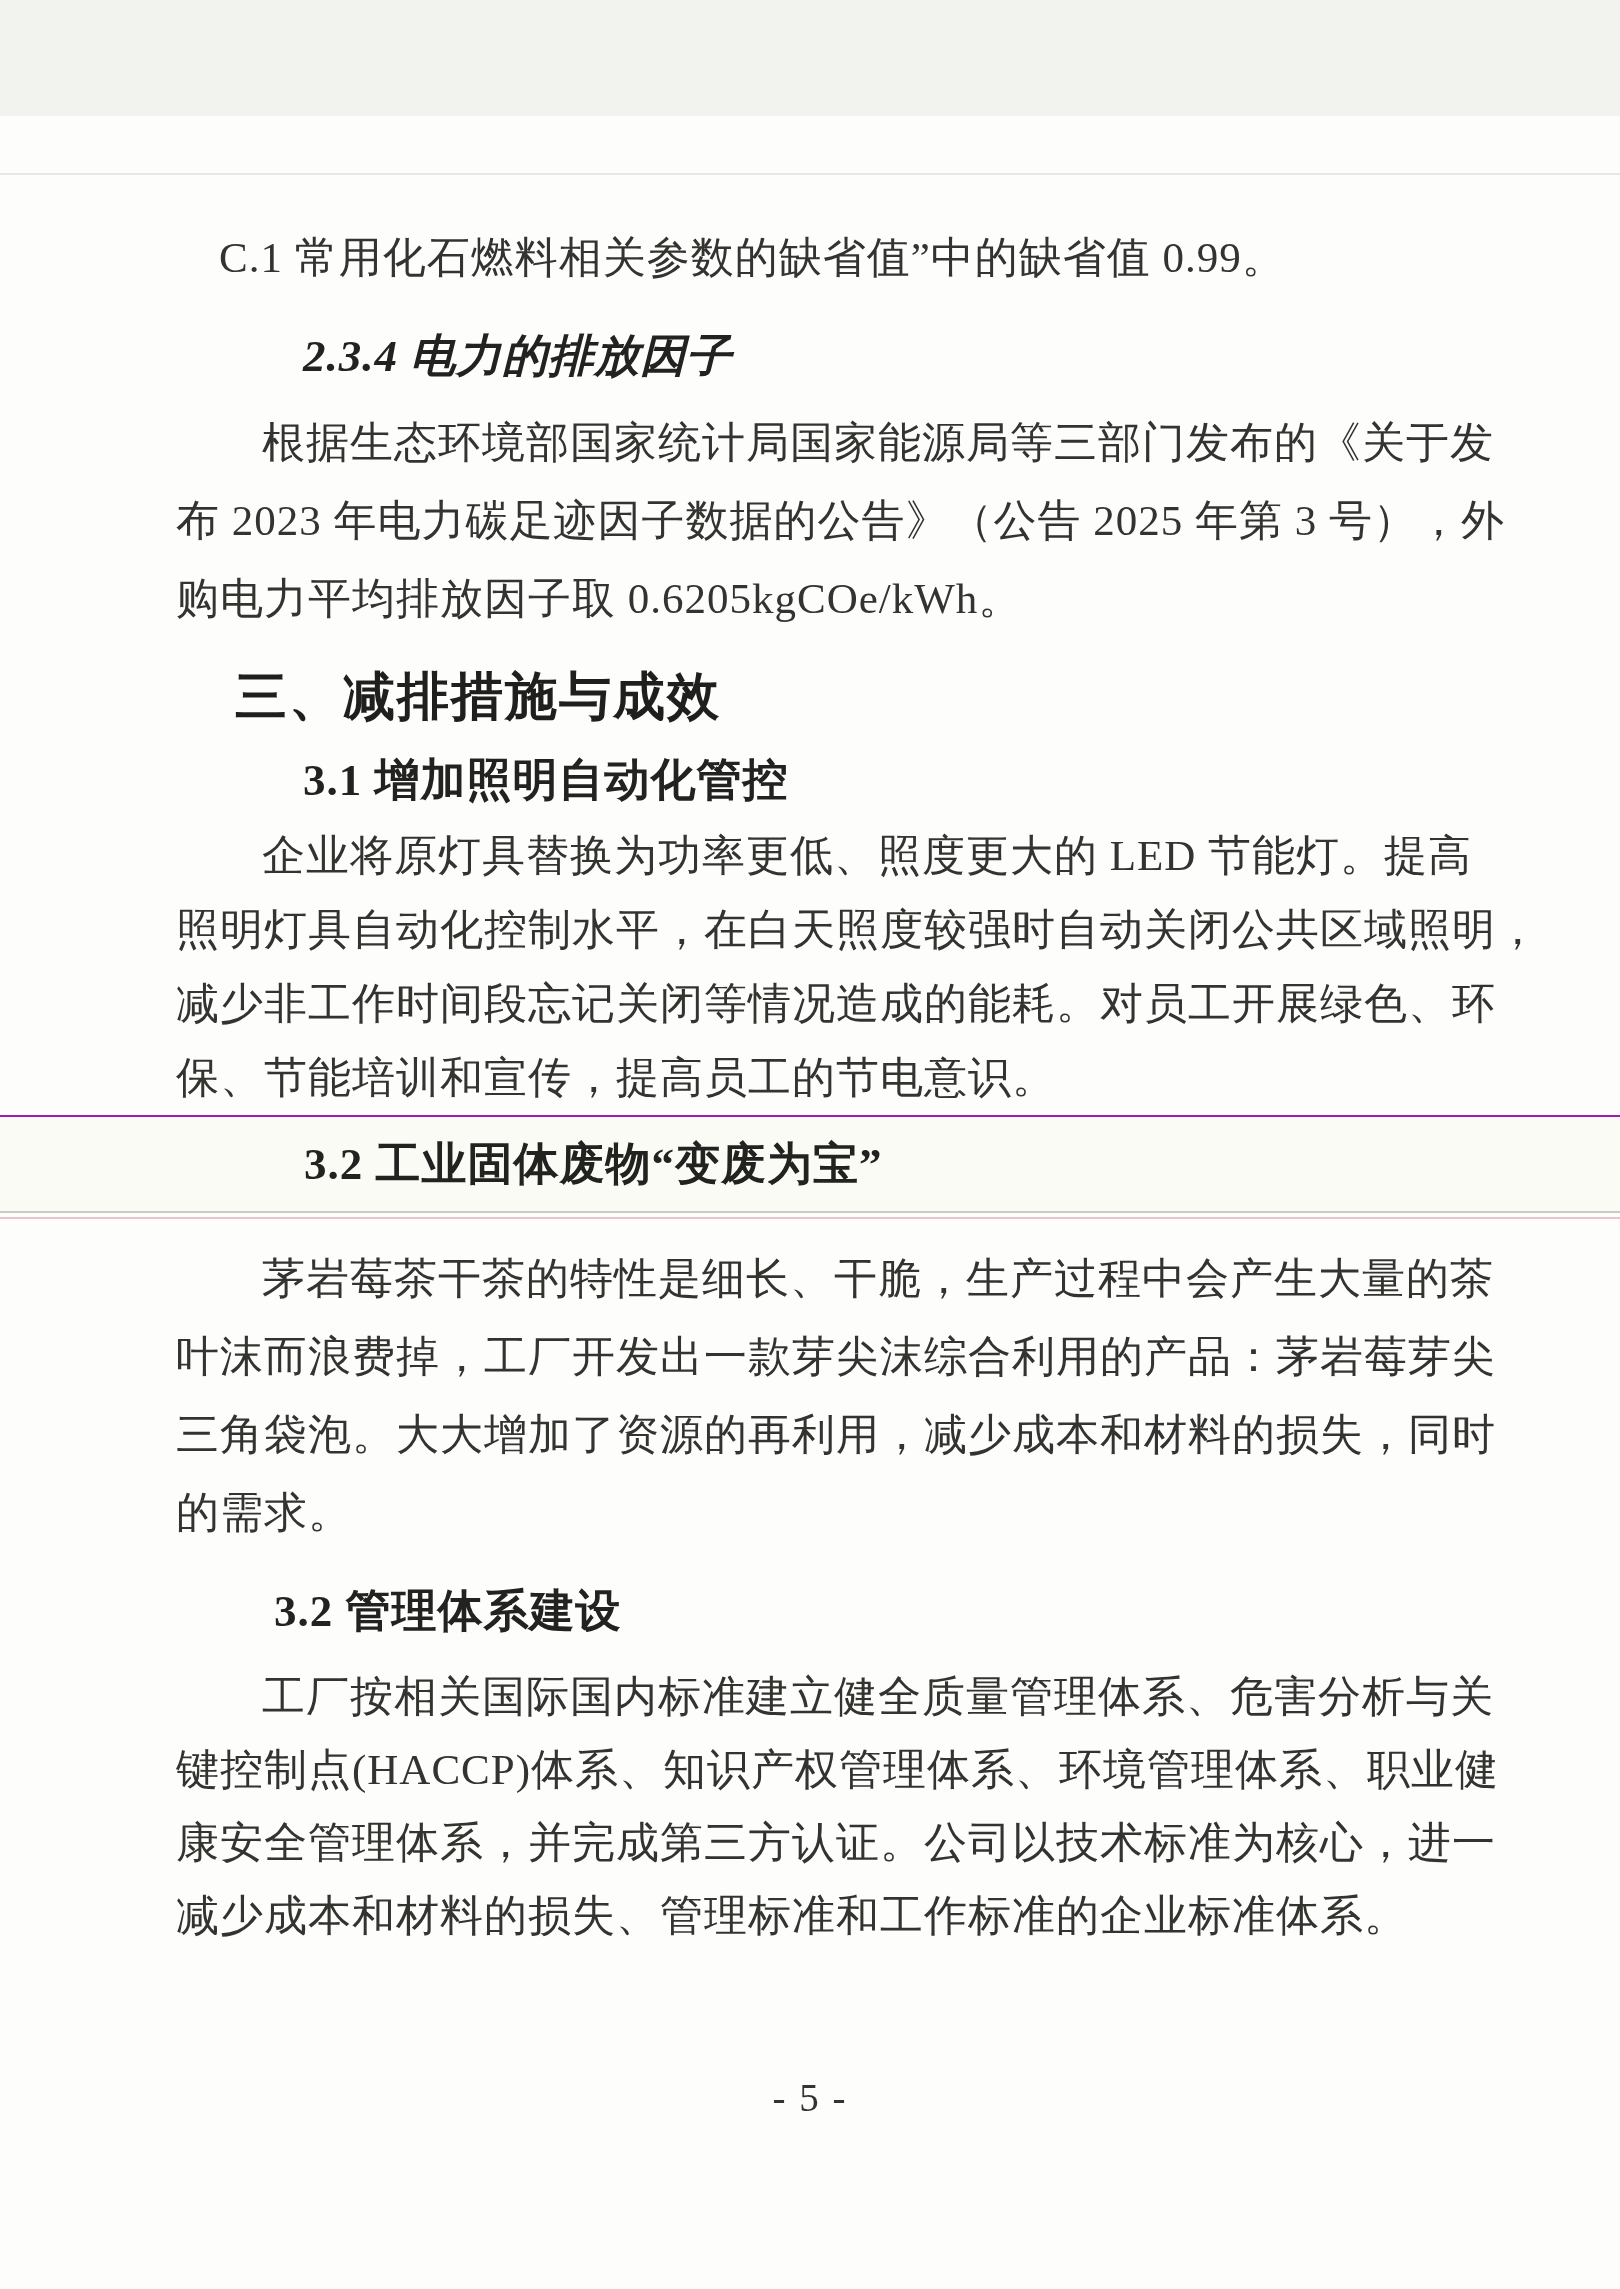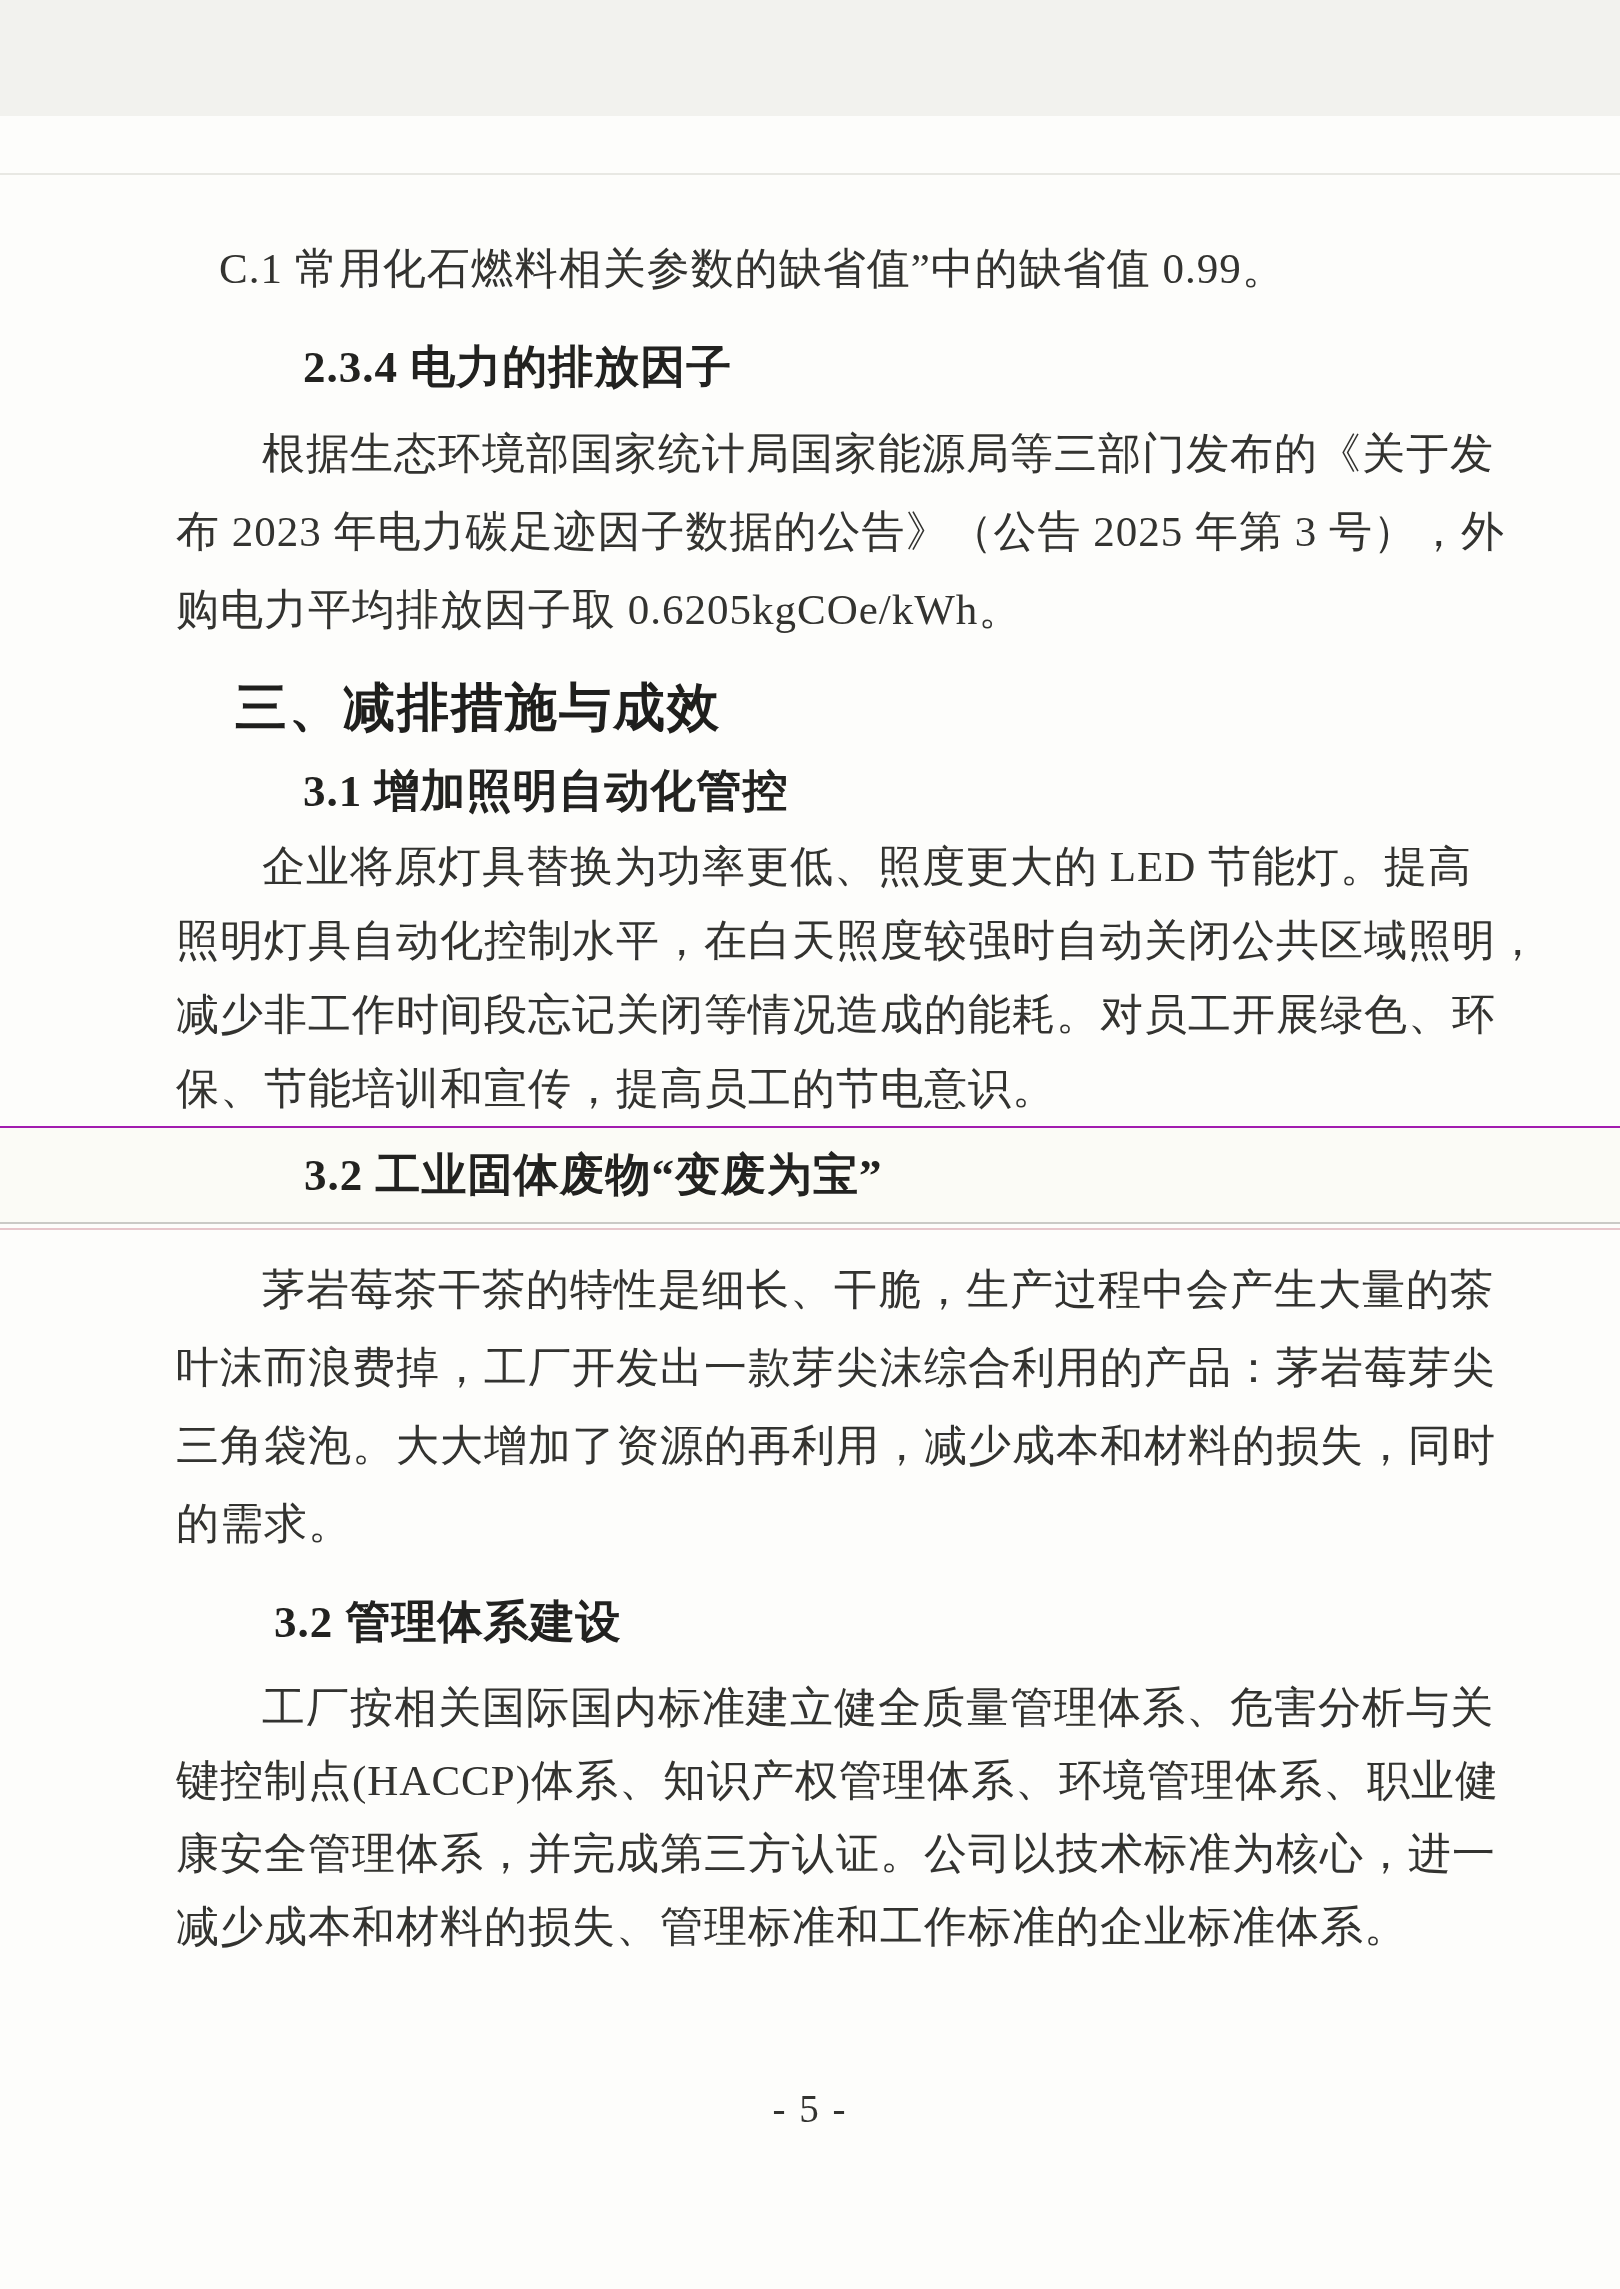--- a/index.html
+++ b/index.html
@@ -18,21 +18,21 @@
     background: #f2f2ee;
   }
   .rule-top {
     position: absolute; top: 173px; left: 0;
     width: 100%; height: 2px;
     background: #e8e8e3;
   }
   .content {
     position: absolute;
     left: 176px;
-    top: 201px;
+    top: 190px;
     width: 1304px;
   }
   .line {
     font-size: 43px;
     line-height: 78px;
     height: 78px;
     white-space: nowrap;
     letter-spacing: 1px;
     color: #333330;
   }
@@ -41,21 +41,21 @@
   .h-num {
     font-weight: bold;
     font-size: 45px;
     line-height: 78px;
     height: 78px;
     padding-left: 127px;
     color: #222220;
     white-space: nowrap;
     letter-spacing: 1px;
   }
-  .h-234 { margin-top: 19.6px; }
+  .h-234 { margin-top: 19.6px; font-style: italic; }
   .h-main {
     font-weight: bold;
     font-size: 52px;
     line-height: 88px;
     height: 88px;
     padding-left: 59px;
     margin-top: 14.7px;
     color: #1f1f1d;
     white-space: nowrap;
     letter-spacing: 2px;

